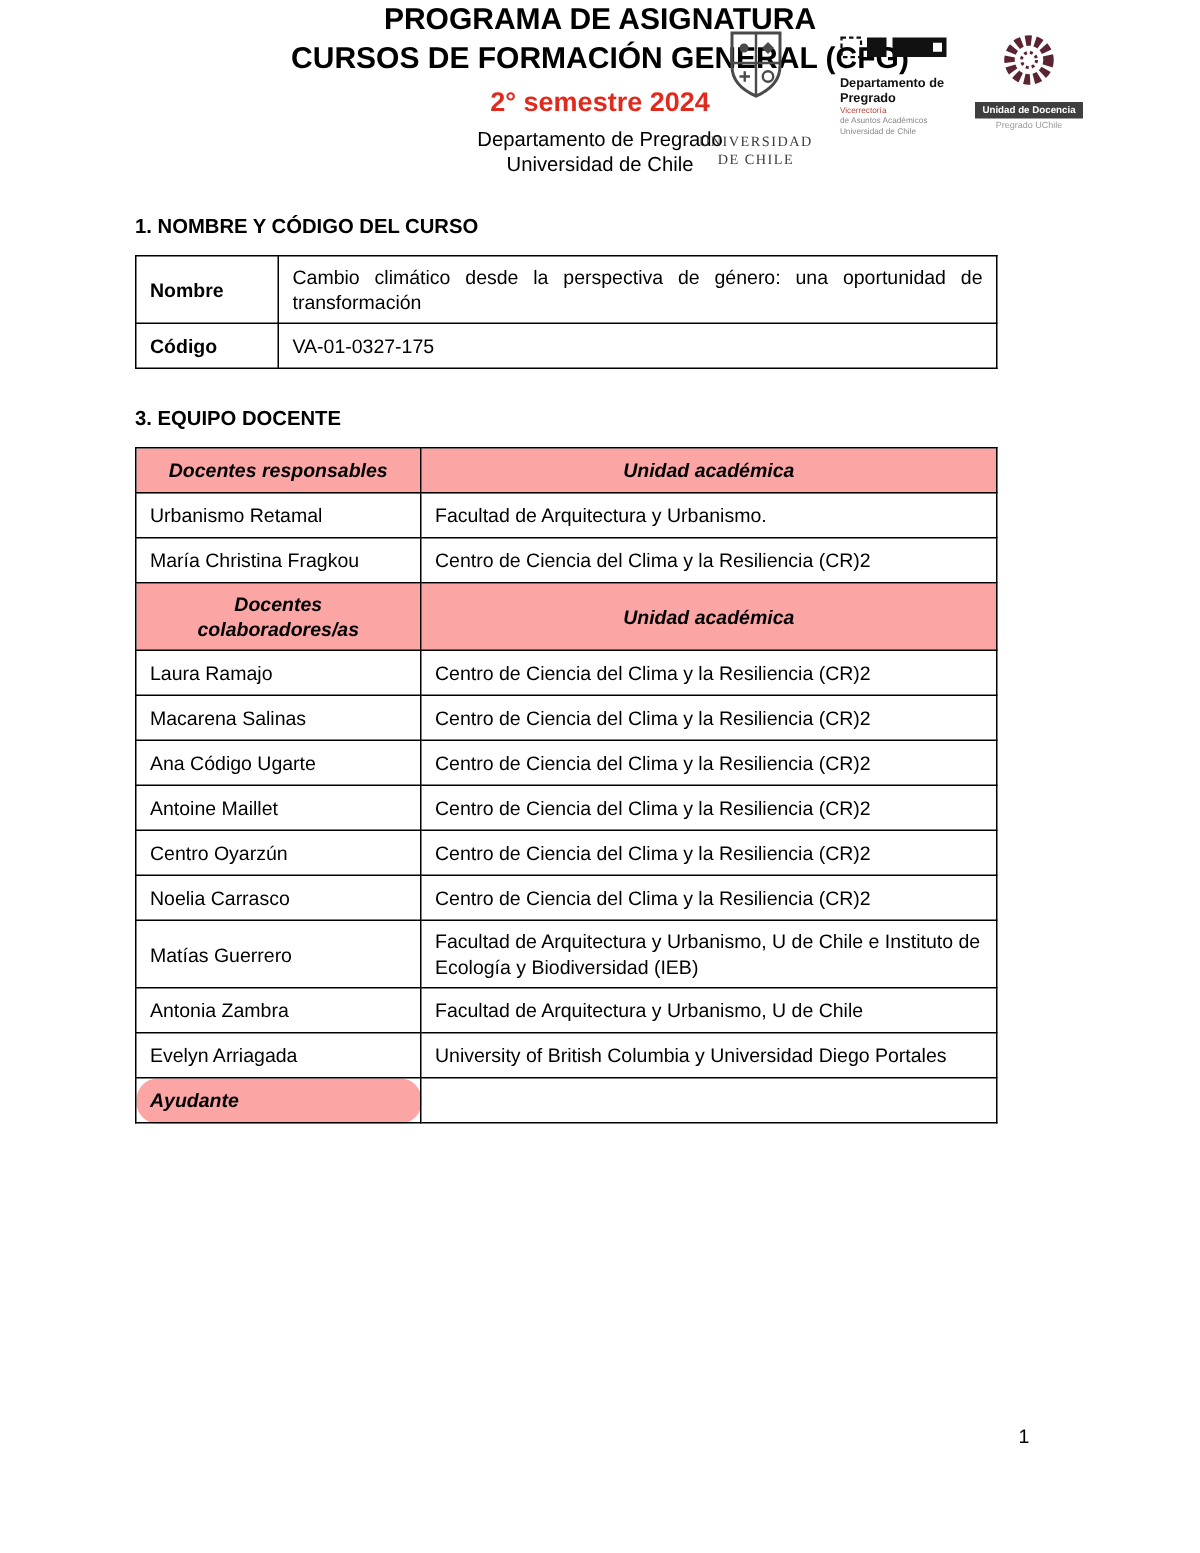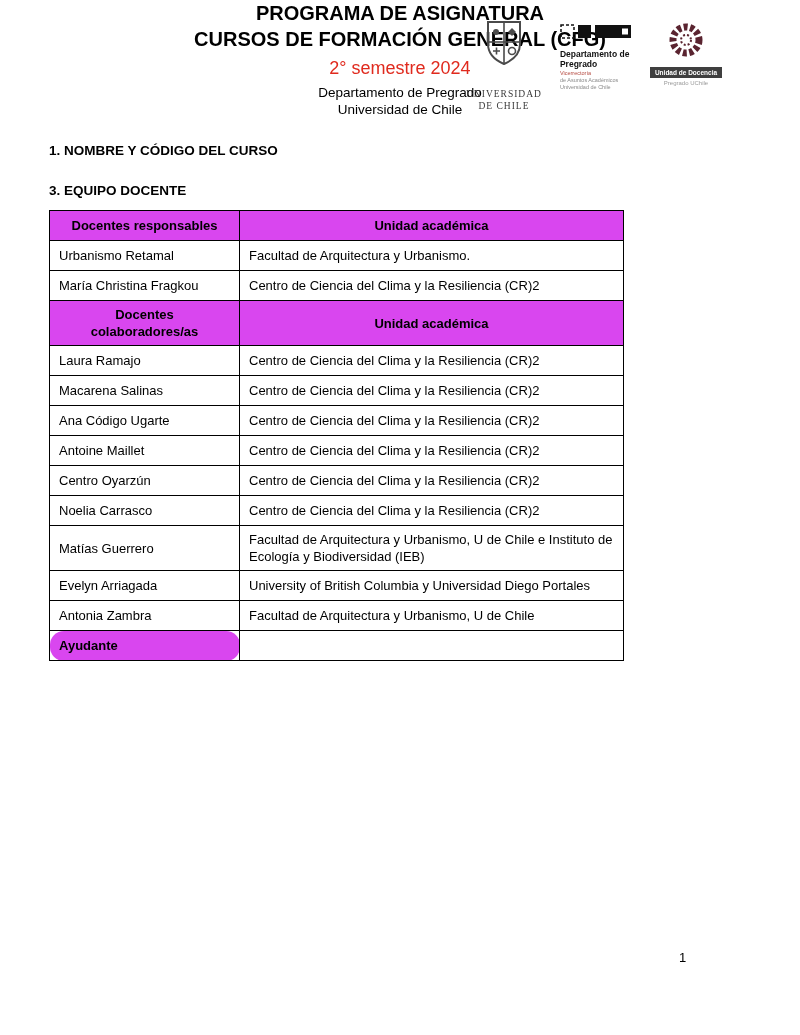--- a/index.html
+++ b/index.html
@@ -18,32 +18,32 @@
   .preg-title { font-size:8.5px; font-weight:bold; color:#111; line-height:1.15; width:70px; text-align:left; margin-top:2px; }
   .preg-sub { font-size:5.5px; line-height:1.3; width:70px; text-align:left; }
   .preg-sub .r { color:#b5483f; display:block; }
   .preg-sub .g { color:#8a8a8a; display:block; }
   .doc-box { background:#3f3f3f; color:#fff; font-size:6.5px; font-weight:bold; padding:2px 5px; margin-top:3px; white-space:nowrap; }
   .doc-sub { font-size:6px; color:#9a9a9a; margin-top:2px; }
 
   
   .title-block { text-align:center; }
   .t1 { font-size:20px; font-weight:bold; line-height:26px; }
-  .t2 { font-size:18px; font-weight:normal; line-height:24px; margin-top:4px; color:#e02a1e; }
+  .t2 { font-size:18px; font-weight:bold; line-height:24px; margin-top:4px; color:#e02a1e; }
   .sub { font-size:13.5px; line-height:17px; }
   .sub-block { margin-top:4px; }
 
   
-  .section { margin-left:49px; width:520px; }
+  .section { margin-left:90px; width:520px; }
   .sec-heading { font-size:13.5px; font-weight:bold; margin-top:25px; margin-bottom:12px; }
 
   table.tbl { border-collapse:collapse; width:575px; table-layout:fixed; }
   .tbl td { border:1.5px solid #000; font-size:13px; padding:5px 9px; vertical-align:middle; height:30px; line-height:17px; }
   .tbl .lbl { font-weight:bold; }
-  .tbl .hd { background:#d946ef; font-weight:bold; text-align:center; }
+  .tbl .hd { background:#fca5a5; font-weight:bold; text-align:center;font-style:italic; }
   .just { text-align:justify; }
   .wrap-narrow { display:inline-block; max-width:132px; }
 
   .en-box { border:1.5px solid #000; width:575px; padding:8px 9px; font-size:13px; font-style:italic; line-height:17px; }
 
   .page-number { position:absolute; left:679px; top:950px; font-size:13px; }
 </style>
 </head>
 <body>
 
@@ -100,20 +100,36 @@
     <div class="t1">CURSOS DE FORMACIÓN GENERAL (CFG)</div>
     <div class="t2">2° semestre 2024</div>
     <div class="sub-block">
       <div class="sub">Departamento de Pregrado</div>
       <div class="sub">Universidad de Chile</div>
     </div>
   </div>
 
   <div class="section">
     <div class="sec-heading">1. NOMBRE Y CÓDIGO DEL CURSO</div>
+    <table class="tbl">
+      <colgroup>
+          <col style="width:95px;">
+          <col>
+        </colgroup>
+      <tbody>
+          <tr>
+        <td class="lbl">Nombre</td>
+        <td class="just">Cambio climático desde la perspectiva de género: una oportunidad de transformación</td>
+      </tr>
+      <tr>
+        <td class="lbl">Código</td>
+        <td>VA-01-0327-175</td>
+      </tr>
+    </tbody>
+      </table>
   </div>
 
   <div class="section">
   </div>
 
   <div class="section">
     <div class="sec-heading">3. EQUIPO DOCENTE</div>
     <table class="tbl">
       <colgroup>
           <col style="width:190px;">
@@ -158,28 +174,28 @@
       </tr>
       <tr>
         <td>Noelia Carrasco</td>
         <td>Centro de Ciencia del Clima y la Resiliencia (CR)2</td>
       </tr>
       <tr>
         <td>Matías Guerrero</td>
         <td>Facultad de Arquitectura y Urbanismo, U de Chile e Instituto de Ecología y Biodiversidad (IEB)</td>
       </tr>
       <tr>
+        <td>Antonia Zambra</td>
+        <td>Facultad de Arquitectura y Urbanismo, U de Chile</td>
+      </tr>
+      <tr>
         <td>Evelyn Arriagada</td>
         <td>University of British Columbia y Universidad Diego Portales</td>
       </tr>
       <tr>
-        <td>Antonia Zambra</td>
-        <td>Facultad de Arquitectura y Urbanismo, U de Chile</td>
-      </tr>
-      <tr>
         <td class="hd" style="text-align:left;border-radius:14px;">Ayudante</td>
         <td></td>
       </tr>
     </tbody>
       </table>
   </div>
 
   <div class="page-number">1</div>
 
 </div>

